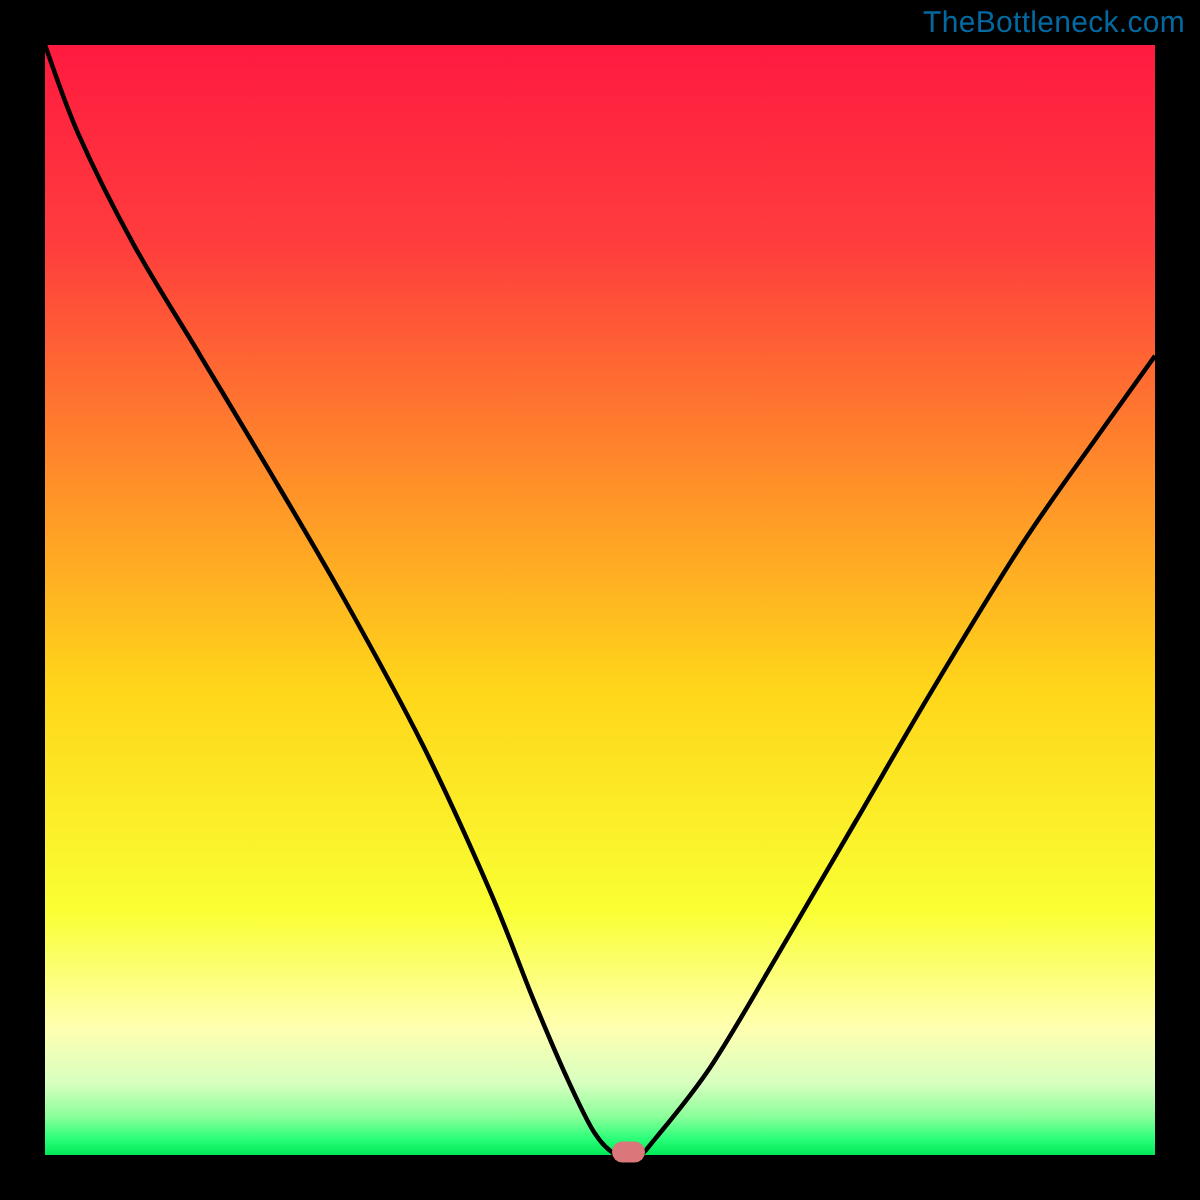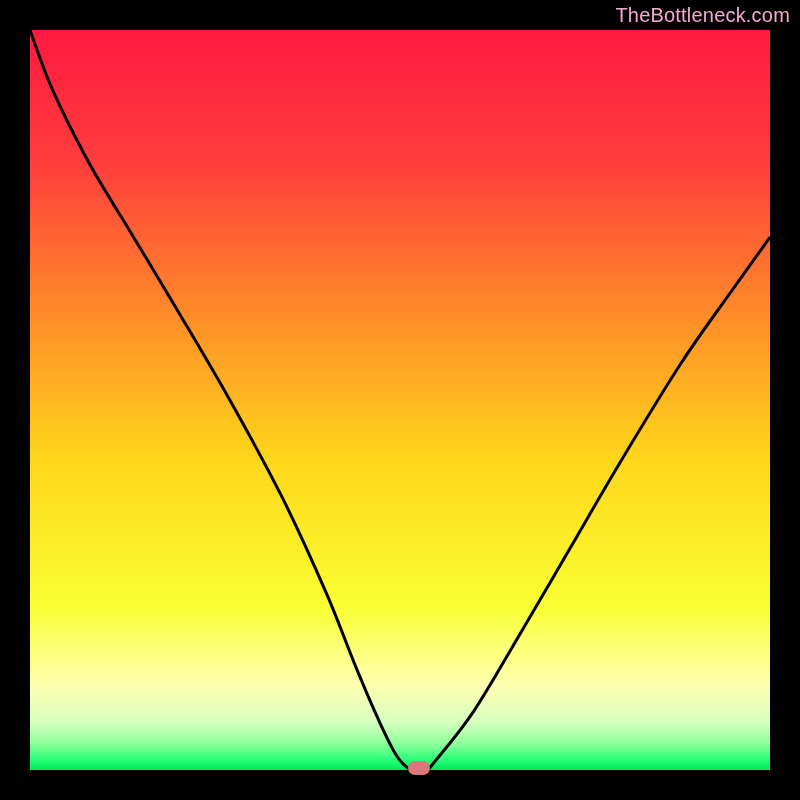--- a/index.html
+++ b/index.html
@@ -14,21 +14,21 @@
   .stage {
     position: relative;
     width: 800px;
     height: 800px;
     background: #000;
   }
   .attribution {
     position: absolute;
     top: 4px;
     right: 10px;
-    color: #f9a8d4;
+    color: #0369a1;
     font-size: 20px;
     font-weight: 500;
     letter-spacing: 0.2px;
     z-index: 10;
   }
   .plot {
     position: absolute;
     left: 30px;
     top: 30px;
     width: 740px;

